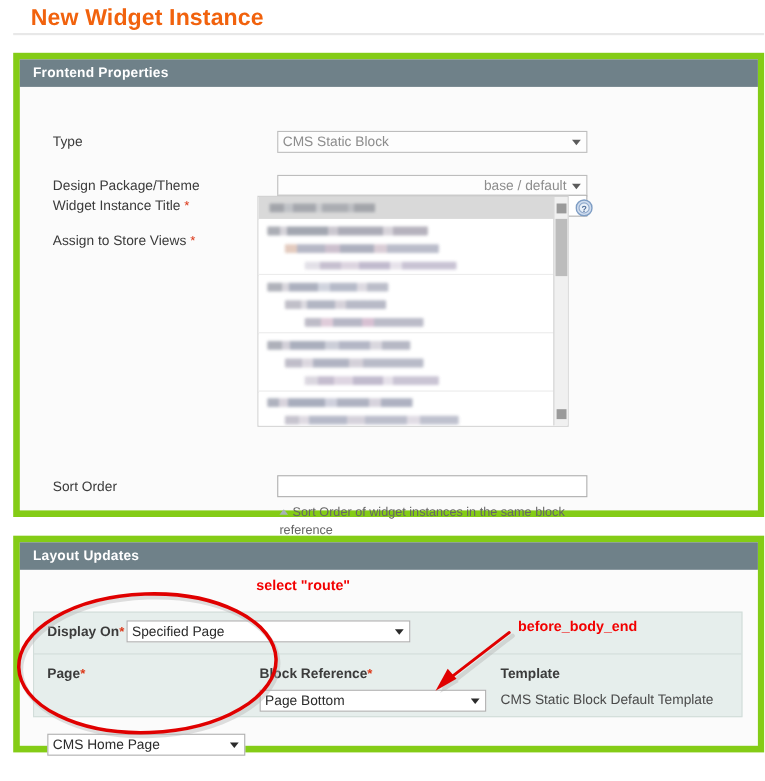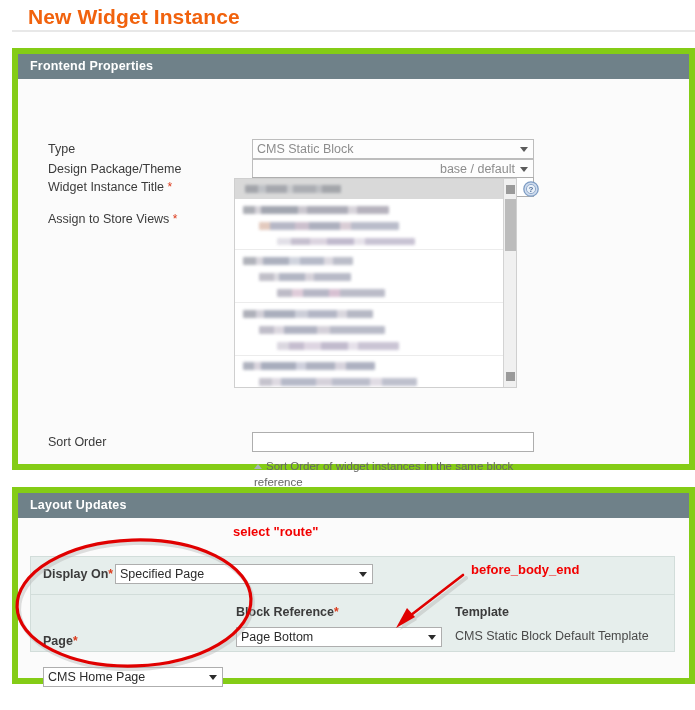--- a/index.html
+++ b/index.html
@@ -229,21 +229,21 @@
 <div id="page">
 
   <div class="page-title">New Widget Instance</div>
   <div class="title-rule"></div>
 
   <div class="panel" style="left:12px; top:48px; width:683px; height:422px;">
     <div class="panel-header">Frontend Properties</div>
 
     <div class="panel-body" style="height:395px;">
 
-      <div class="frow" style="top:40px;margin-top:20px;">
+      <div class="frow" style="top:40px;">
         <div class="flabel">Type</div>
         <div class="fctrl">
           <div class="sel disabled" style="width:282px;">
             <span>CMS Static Block</span>
             <span class="caret"></span>
           </div>
         </div>
       </div>
 
       <div class="frow" style="top:80px;text-align:right;">
@@ -352,21 +352,21 @@
         <div class="lu-label" style="left:12px; top:10px;">
           <span>Display On</span><span class="req">*</span>
         </div>
         <div style="position:absolute; left:84px; top:7px;">
           <div class="sel" style="width:258px;">
             <span>Specified Page</span>
             <span class="caret"></span>
           </div>
         </div>
 
-        <div class="lu-label" style="left:12px; top:48px;margin-top:29px;">
+        <div class="lu-label" style="left:12px; top:48px;">
           <span>Page</span><span class="req">*</span>
         </div>
         <div style="position:absolute; left:12px; top:70px;">
           <div class="sel" style="width:180px;margin-top:40px;">
             <span>CMS Home Page</span>
             <span class="caret"></span>
           </div>
         </div>
 
         <div class="lu-label" style="left:205px; top:48px;">

